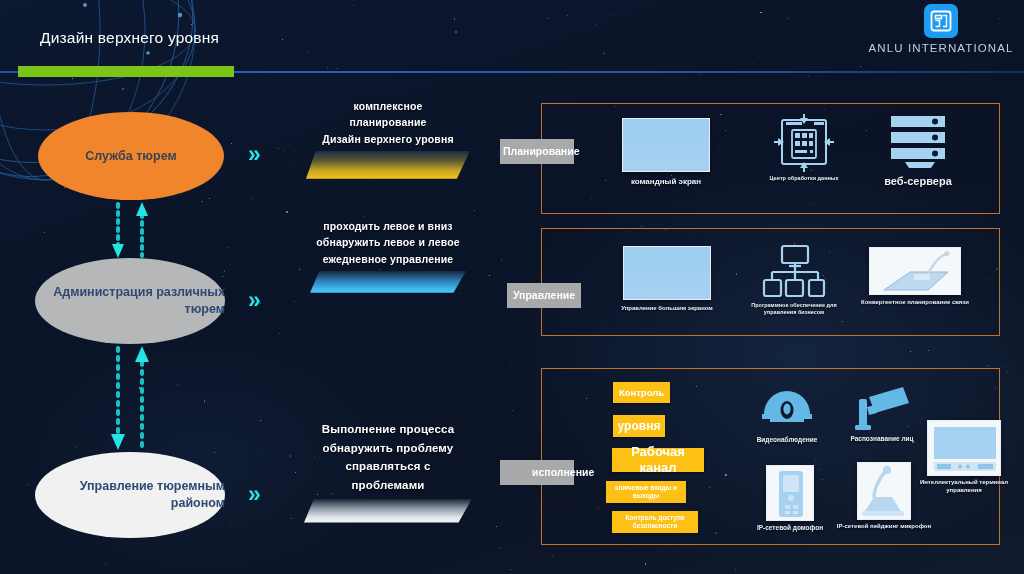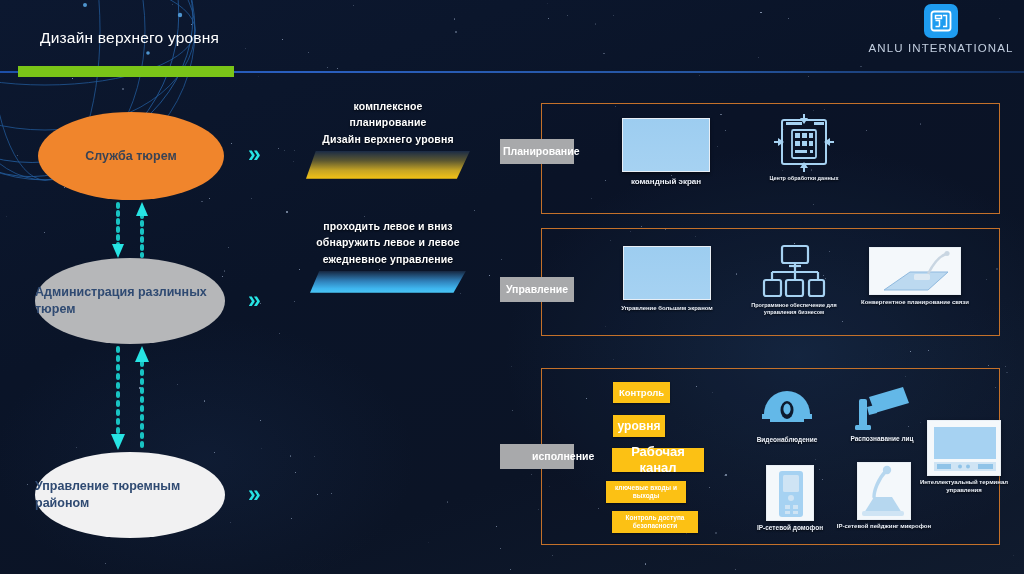--- a/index.html
+++ b/index.html
@@ -46,21 +46,21 @@
     background:#1e9cf0; display:flex; align-items:center; justify-content:center;
   }
   .brand-name {
     color:#c3cfe0; font-size:11.5px; letter-spacing:1.1px; font-weight:400;
     white-space:nowrap;
   }
 
   
   .ellipse {
     position:absolute; border-radius:50%;
-    display:flex; align-items:center; justify-content:center; text-align:left;
+    display:flex; align-items:center; justify-content:center; text-align:right;
     font-size:12.5px; font-weight:700; line-height:1.35; color:#2b3c55;
   }
   .e1 { left:38px; top:112px;  width:186px; height:88px; background:#f0852c; }
   .e2 { left:35px; top:258px;  width:190px; height:86px; background:#b6b7b9; }
   .e3 { left:35px; top:452px;  width:190px; height:86px; background:#f1f1f2; }
   .e1 .lbl { color:#3a4354; }
   .e2 .lbl { color:#2f4a72; }
   .e3 .lbl { color:#2f4a72; }
 
   .dotlink { position:absolute; width:60px; }
@@ -101,22 +101,22 @@
   .p1 { top:103px; height:111px; }
   .p2 { top:228px; height:108px; }
   .p3 { top:368px; height:177px; }
 
   .badge {
     position:absolute; left:500px; background:#a8a9ab;
     color:#ffffff; font-size:10.5px; font-weight:700; text-align:center;
     width:74px; padding:6px 3px; line-height:1.25; z-index:5;
   }
   .b1 { top:139px; }
-  .b2 { top:277px; }
-  .b3 { top:444px;padding-left:32px; }
+  .b2 { top:283px;margin-left:7px; }
+  .b3 { top:460px;padding-left:32px; }
 
   .item { position:absolute; text-align:center; }
   .item .cap {
     color:#eef3fb; font-weight:700; text-shadow:0 1px 2px rgba(0,0,0,.8);
     line-height:1.3;
   }
 
   .screen {
     background:linear-gradient(180deg,#9dcdf0 0%, #a6d2f2 100%);
     border:1px solid #e8eef5;
@@ -383,20 +383,27 @@
     <div class="trap t1"></div>
   </div>
 
   <div class="midblock mb2">
     <div class="line">проходить левое и вниз</div>
     <div class="line">обнаружить левое и левое</div>
     <div class="line">ежедневное управление</div>
     <div class="trap t2"></div>
   </div>
 
+  <div class="midblock mb3">
+    <div class="line">Выполнение процесса</div>
+    <div class="line">обнаружить проблему</div>
+    <div class="line">справляться с</div>
+    <div class="line">проблемами</div>
+    <div class="trap t3"></div>
+  </div>
 
   <div class="panel p1"></div>
   <div class="badge b1">Планирование</div>
 
   <div class="item" style="left:612px; top:118px; width:108px;">
     <div class="screen" style="width:88px;height:54px;margin:0 auto 5px;"></div>
     <div class="cap" style="font-size:8px;">командный экран</div>
   </div>
 
   <div class="item" style="left:748px; top:114px; width:112px;">
@@ -423,20 +430,36 @@
         <rect x="21" y="27" width="5" height="5"></rect>
           <rect x="28" y="27" width="5" height="5"></rect>
           <rect x="35" y="27" width="4" height="5"></rect>
         <rect x="21" y="36" width="12" height="3"></rect>
           <rect x="36" y="36" width="3" height="3"></rect>
       </g>
     </svg>
     <div class="cap" style="font-size:5.5px;">Центр обработки данных</div>
   </div>
 
+  <div class="item" style="left:858px; top:112px; width:120px;">
+    <svg width="62" height="60" viewBox="0 0 62 60" style="display:block;margin:0 auto 2px;">
+      <g fill="#a6d2f2">
+        <path d="M4 4h54v11H4z"></path>
+          <path d="M4 20h54v11H4z"></path>
+          <path d="M4 36h54v11H4z"></path>
+        <path d="M18 50h30l-4 6H22z"></path>
+      </g>
+      <g fill="#0d1a2e">
+        <circle cx="48" cy="9.5" r="3"></circle>
+          <circle cx="48" cy="25.5" r="3"></circle>
+          <circle cx="48" cy="41.5" r="3"></circle>
+      </g>
+    </svg>
+    <div class="cap" style="font-size:11px;">веб-сервера</div>
+  </div>
 
   <div class="panel p2"></div>
   <div class="badge b2">Управление</div>
 
   <div class="item" style="left:612px; top:246px; width:110px;">
     <div class="screen" style="width:88px;height:54px;margin:0 auto 5px;"></div>
     <div class="cap" style="font-size:6px;">Управление большим экраном</div>
   </div>
 
   <div class="item" style="left:740px; top:244px; width:108px;">

